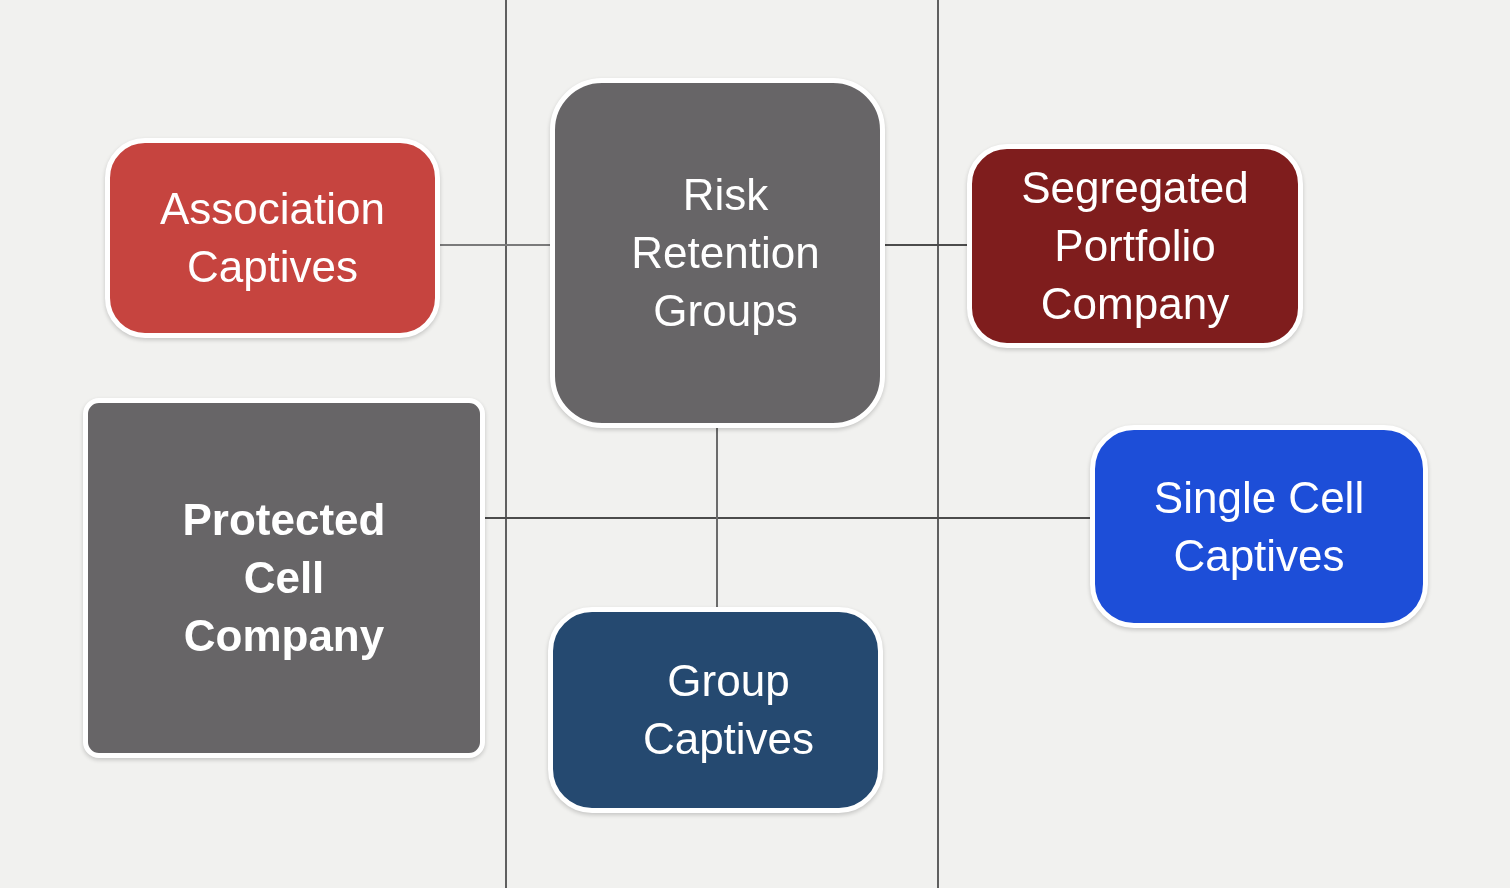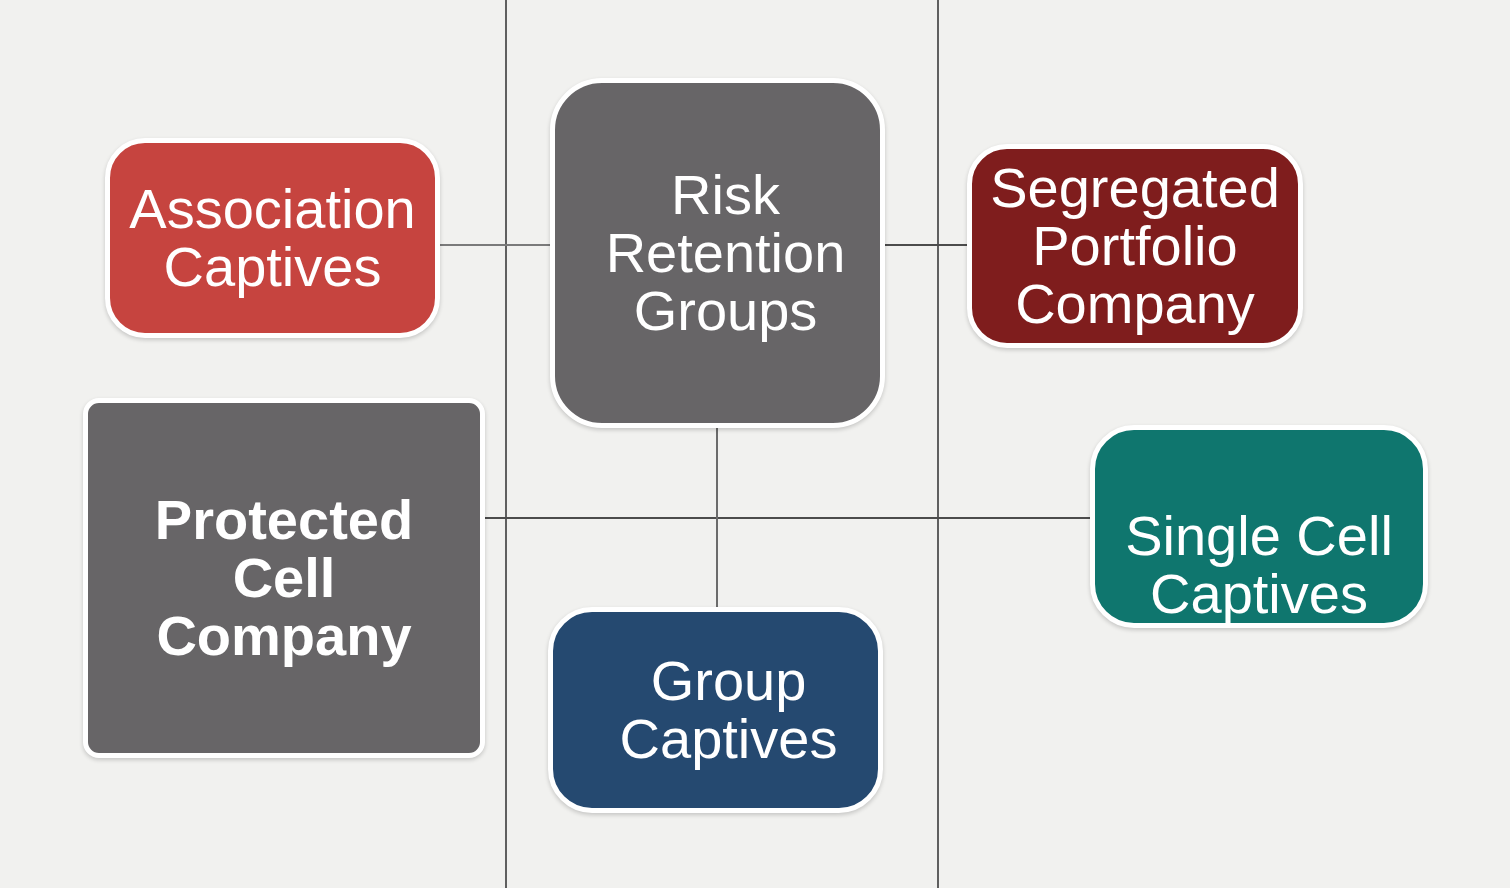--- a/index.html
+++ b/index.html
@@ -27,21 +27,21 @@
   .node {
     position: absolute;
     z-index: 2;
     box-sizing: border-box;
     border: 5px solid #ffffff;
     display: flex;
     align-items: center;
     justify-content: center;
     text-align: center;
     color: #ffffff;
-    font-size: 56px;
+    font-size: 44px;
     line-height: 58px;
     box-shadow: 0 2px 4px rgba(0,0,0,0.18);
   }
   .node .label {
     white-space: pre-line;
   }
   
   .n-ac  { left: 105px; top: 138px; width: 335px; height: 200px; border-radius: 40px; }
   .n-rrg { left: 550px; top:  78px; width: 335px; height: 350px; border-radius: 52px; padding-left: 16px; }
   .n-spc { left: 967px; top: 144px; width: 336px; height: 204px; border-radius: 40px; }
@@ -84,21 +84,21 @@
 Portfolio
 Company</span>
   </div>
 
   <div class="node n-pcc" style="background: rgb(103, 101, 103);">
     <span class="label">Protected
 Cell
 Company</span>
   </div>
 
-  <div class="node n-scc" style="background: #0f766e; align-items: flex-end;">
+  <div class="node n-scc" style="background: #1d4ed8;">
     <span class="label">Single Cell
 Captives</span>
   </div>
 
   <div class="node n-gc" style="background: rgb(37, 73, 112); padding-left: 26px;">
     <span class="label">Group
 Captives</span>
   </div>
 
 </div>

